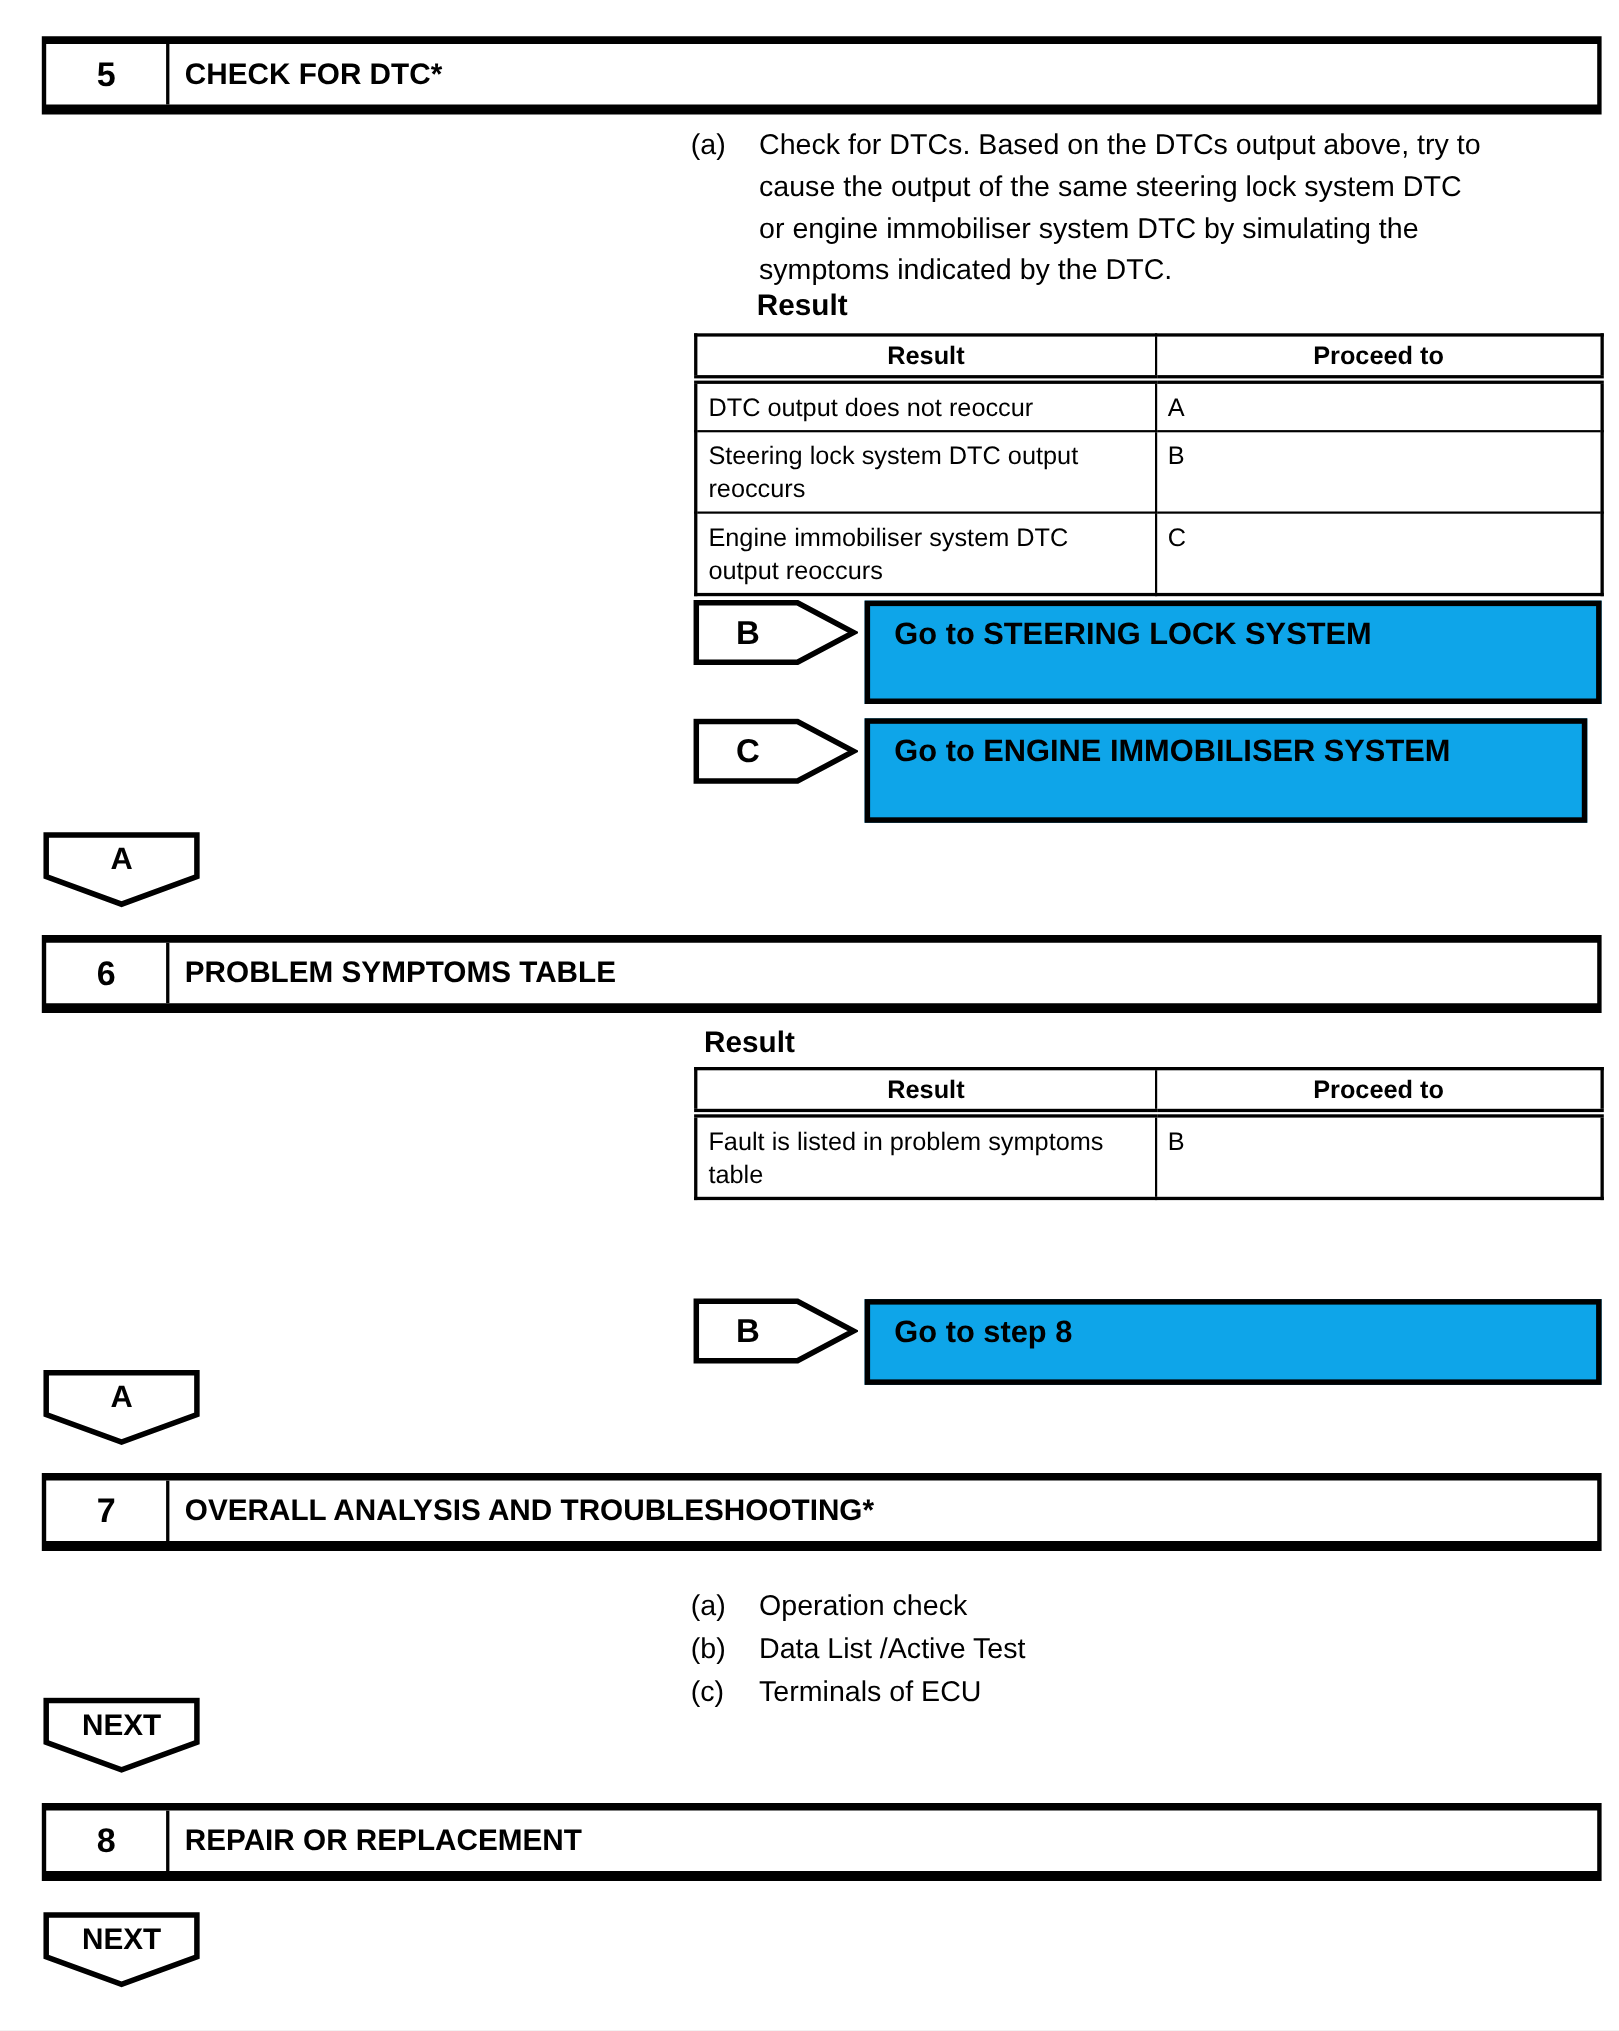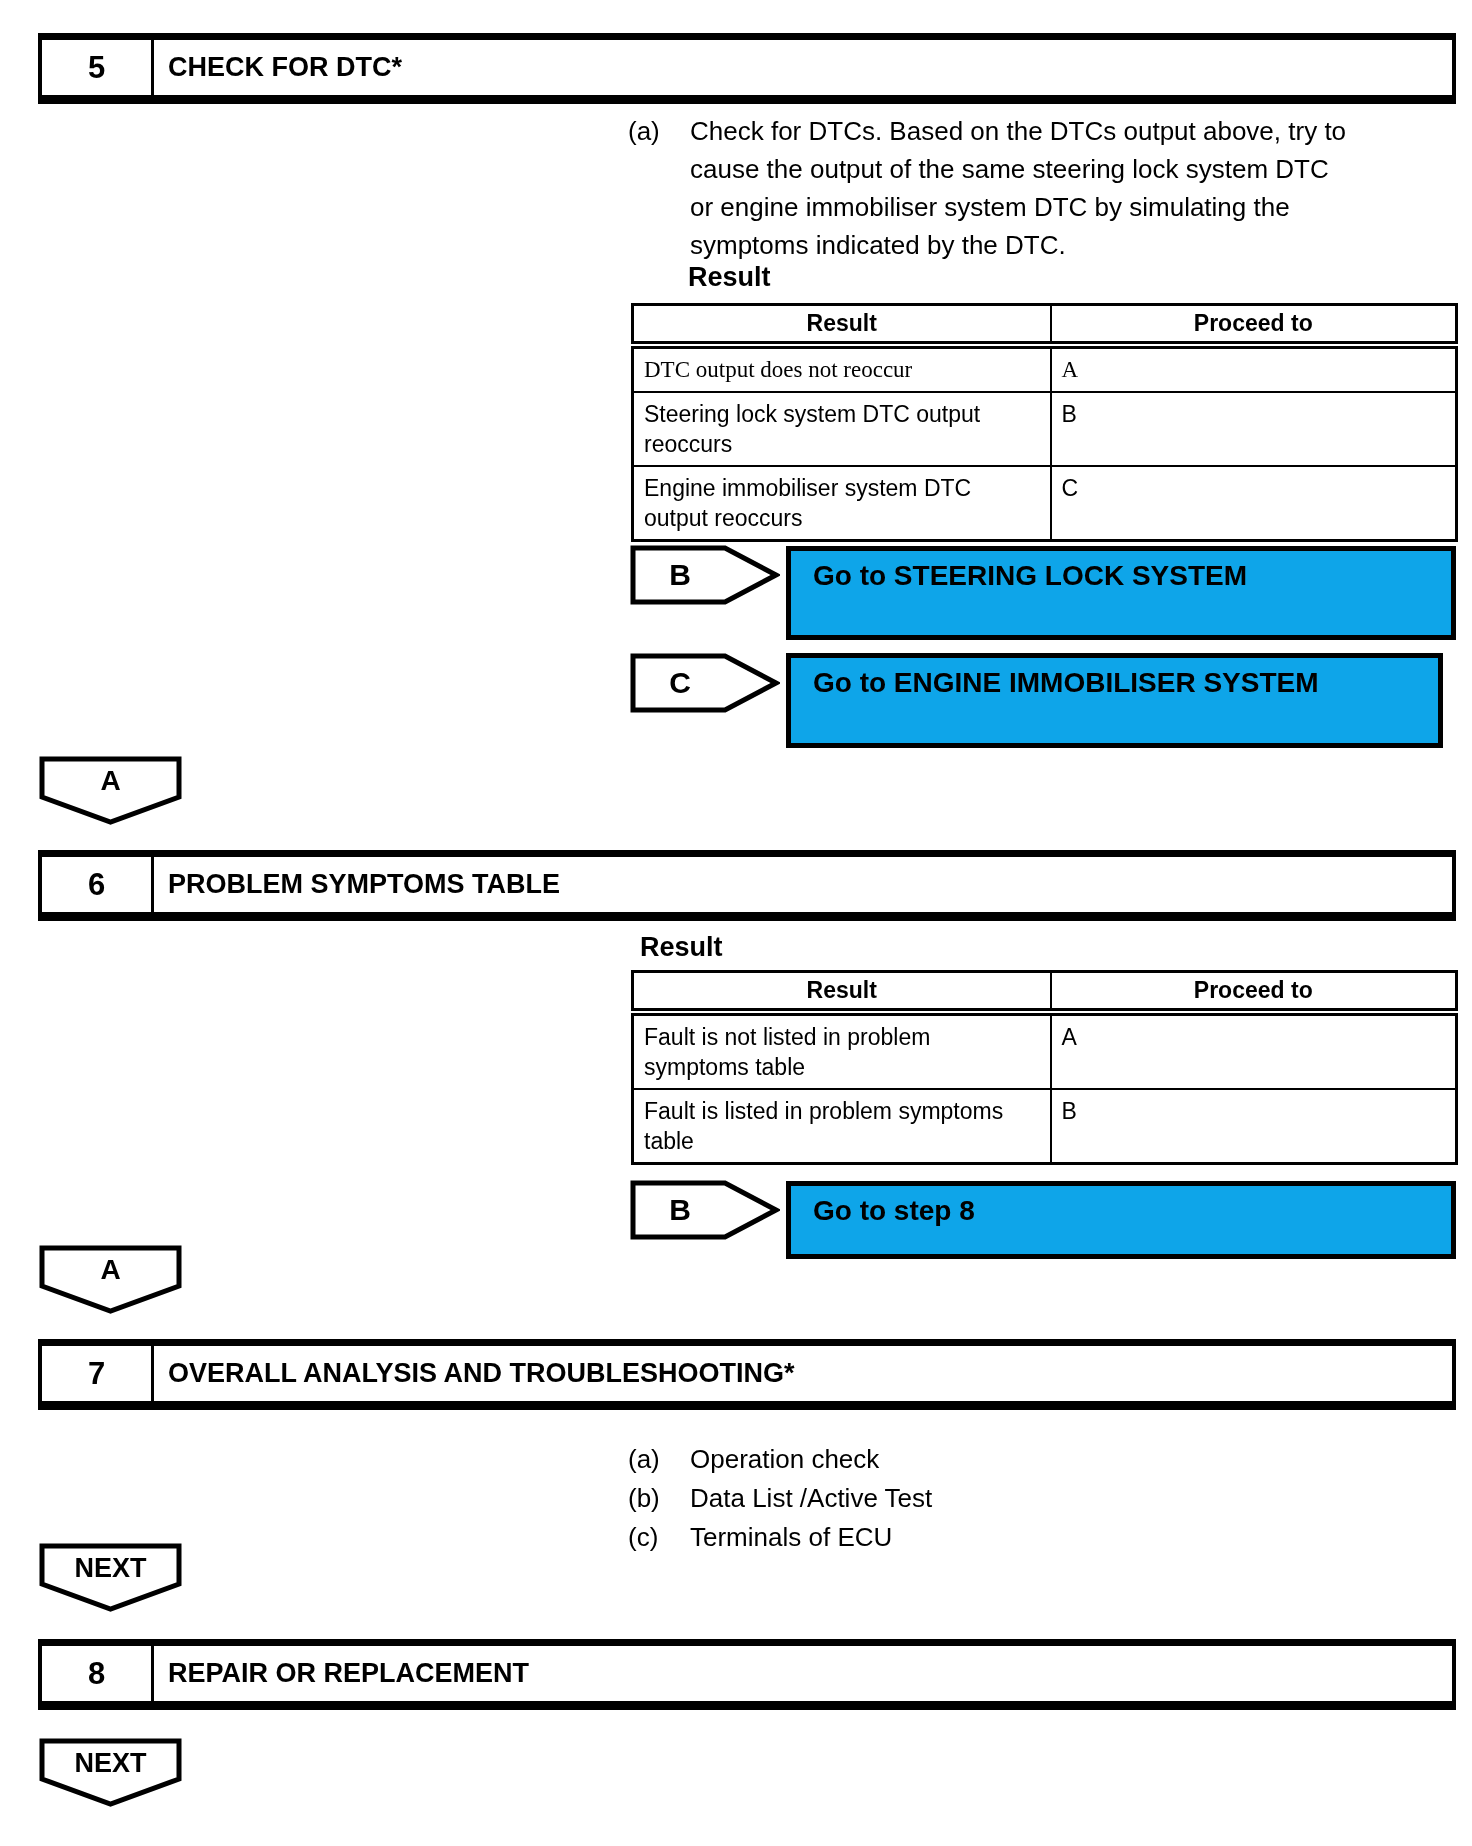--- a/index.html
+++ b/index.html
@@ -71,21 +71,21 @@
   <table class="rtable" style="left:631px;top:303px;width:824px;">
     <colgroup>
         <col style="width:418px">
         <col style="width:406px">
       </colgroup>
     <tbody>
         <tr style="height:38px;">
       <th>Result</th>
       <th>Proceed to</th>
     </tr>
-    <tr style="height:42px;font-family:Liberation Serif, serif;">
+    <tr style="height:42px;">
       <td>DTC output does not reoccur</td>
       <td>A</td>
     </tr>
     <tr style="height:70px;">
       <td>Steering lock system DTC output reoccurs</td>
       <td>B</td>
     </tr>
     <tr style="height:71px;">
       <td>Engine immobiliser system DTC output reoccurs</td>
       <td>C</td>
@@ -121,24 +121,20 @@
     <colgroup>
         <col style="width:418px">
         <col style="width:406px">
       </colgroup>
     <tbody>
         <tr style="height:38px;">
       <th>Result</th>
       <th>Proceed to</th>
     </tr>
     <tr style="height:70px;">
-      <td>Fault is not listed in problem symptoms table</td>
-      <td>A</td>
-    </tr>
-    <tr style="height:70px;">
       <td>Fault is listed in problem symptoms table</td>
       <td>B</td>
     </tr>
   </tbody>
     </table>
 
   <svg class="shape" style="left:630px;top:1180px;" width="150" height="60" viewBox="0 0 150 60">
     <polygon points="3,3 95,3 146,30 95,57 3,57" fill="#ffffff" stroke="#000000" stroke-width="5"></polygon>
     <text x="50" y="40" text-anchor="middle" font-size="30">B</text>
   </svg>

